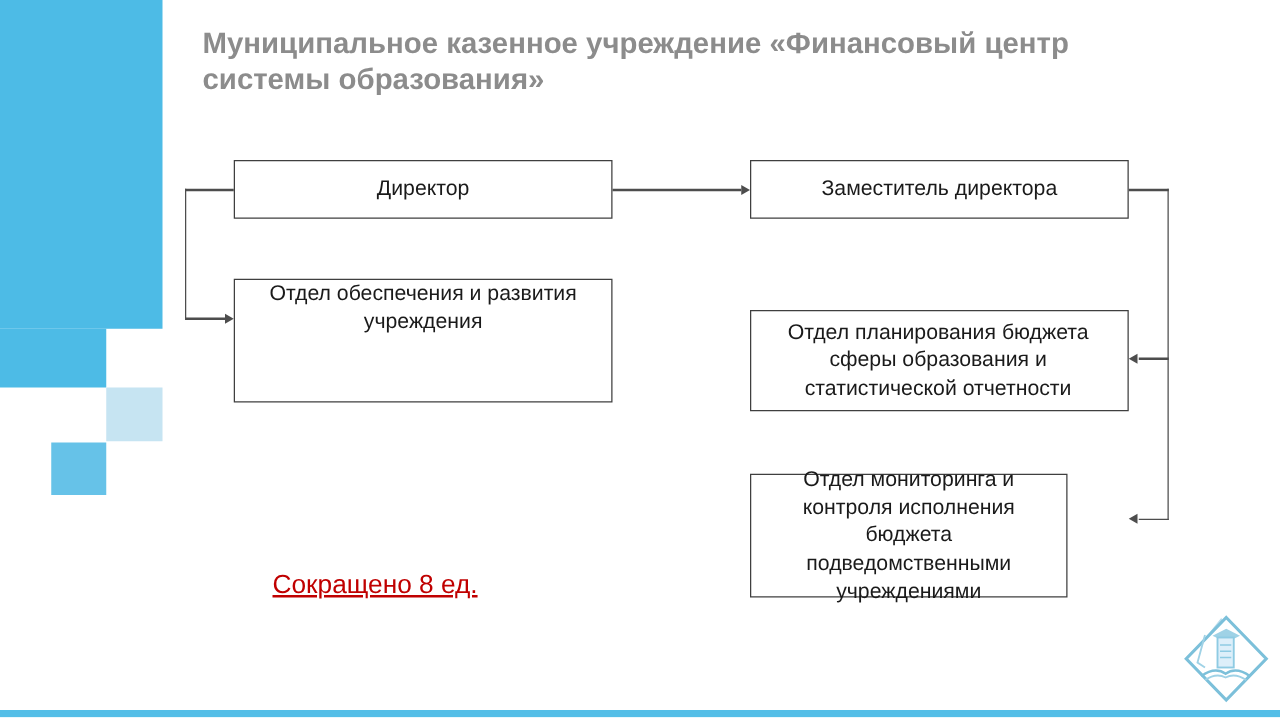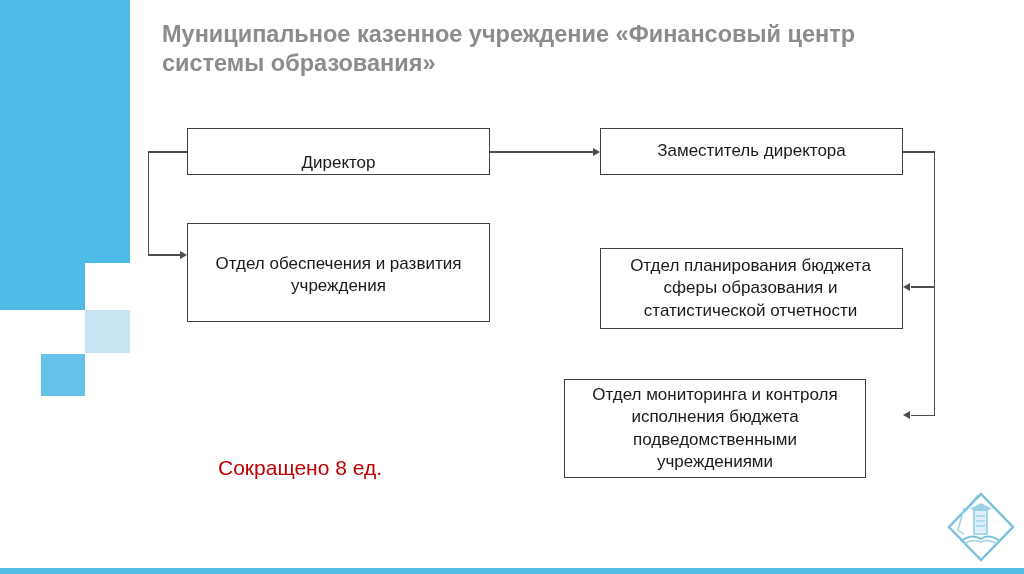--- a/index.html
+++ b/index.html
@@ -19,34 +19,34 @@
     position:absolute;left:162px;top:20px;width:790px;
     text-align:left;font-size:23.5px;font-weight:bold;color:#8c8c8c;line-height:1.22;
   }
   
   .box{
     position:absolute;background:#ffffff;border:1.5px solid #3f3f3f;
     display:flex;align-items:center;justify-content:center;
     text-align:center;font-size:17px;color:#1a1a1a;line-height:1.3;
     box-sizing:border-box;padding:0 14px;
   }
-  .box-director{left:187px;top:128px;width:303px;height:47px;align-items:flex-end;}
+  .box-director{left:187px;top:128px;width:303px;height:47px;}
   .box-deputy{left:600px;top:128px;width:303px;height:47px;}
-  .box-support{left:187px;top:223px;width:303px;height:99px;align-items:flex-start;padding-top:29px;}
+  .box-support{left:187px;top:223px;width:303px;height:99px;align-items:flex-start;padding-top:0;}
   .box-planning{left:600px;top:248px;width:303px;height:81px;padding-left:12px;}
-  .box-monitoring{left:564px;top:379px;width:302px;height:99px;}
+  .box-monitoring{left:600px;top:379px;width:254px;height:99px;}
   
   .line{position:absolute;background:#4d4d4d;}
   .lh{height:1.5px;}
   .lv{width:1.5px;}
   .arrow{position:absolute;width:0;height:0;}
   .arrow-right{border-top:4px solid transparent;border-bottom:4px solid transparent;border-left:7px solid #4d4d4d;}
   .arrow-left{border-top:4px solid transparent;border-bottom:4px solid transparent;border-right:7px solid #4d4d4d;}
   
-  .note{position:absolute;left:218px;top:456px;font-size:21px;color:#c00000;}
+  .note{position:absolute;left:218px;top:456px;font-size:21px;color:#c00000;text-decoration:underline;}
   
   .logo{position:absolute;left:944px;top:490px;width:74px;height:74px;}
 </style>
 </head>
 <body>
 
 <div class="slide">
 
   <div class="deco deco-a"></div>
   <div class="deco deco-b"></div>

